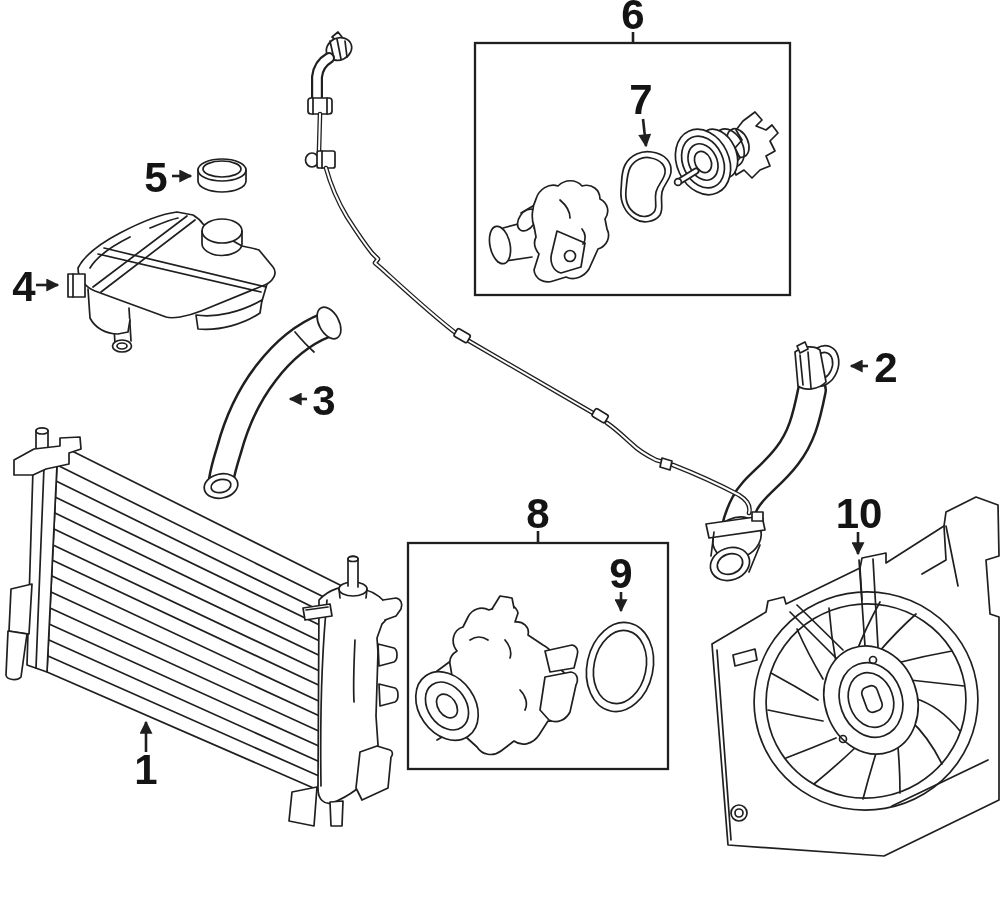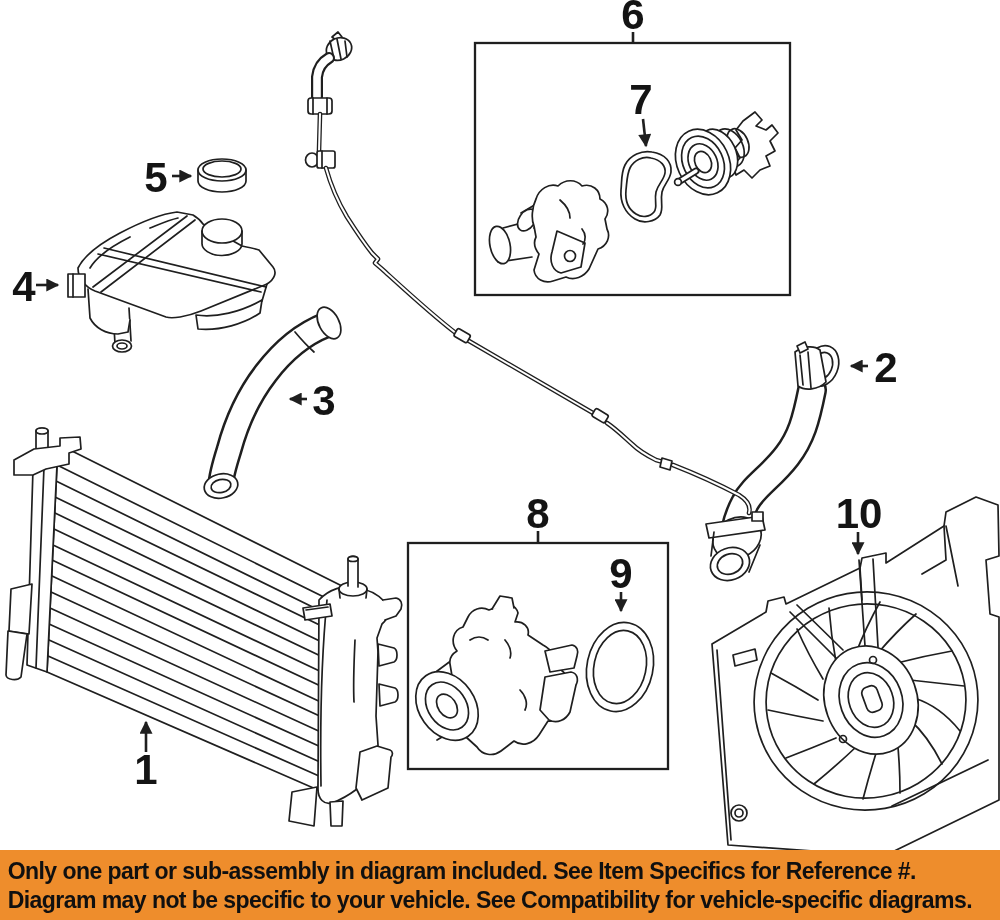--- a/index.html
+++ b/index.html
@@ -287,17 +287,13 @@
   <g>
     <line class="arrow" x1="621" y1="592" x2="621" y2="611" marker-end="url(#ah)"></line>
     <text class="callout" x="621" y="588">9</text>
   </g>
   <g>
     <line class="arrow" x1="858" y1="532" x2="858" y2="554" marker-end="url(#ah)"></line>
     <text class="callout" x="859" y="528">10</text>
   </g>
 </svg>
 
-<div class="banner">
-  <div class="bline">Only one part or sub-assembly in diagram included. See Item Specifics for Reference #.</div>
-  <div class="bline">Diagram may not be specific to your vehicle. See Compatibility for vehicle-specific diagrams.</div>
 </div>
-</div>
 
 </body></html>

